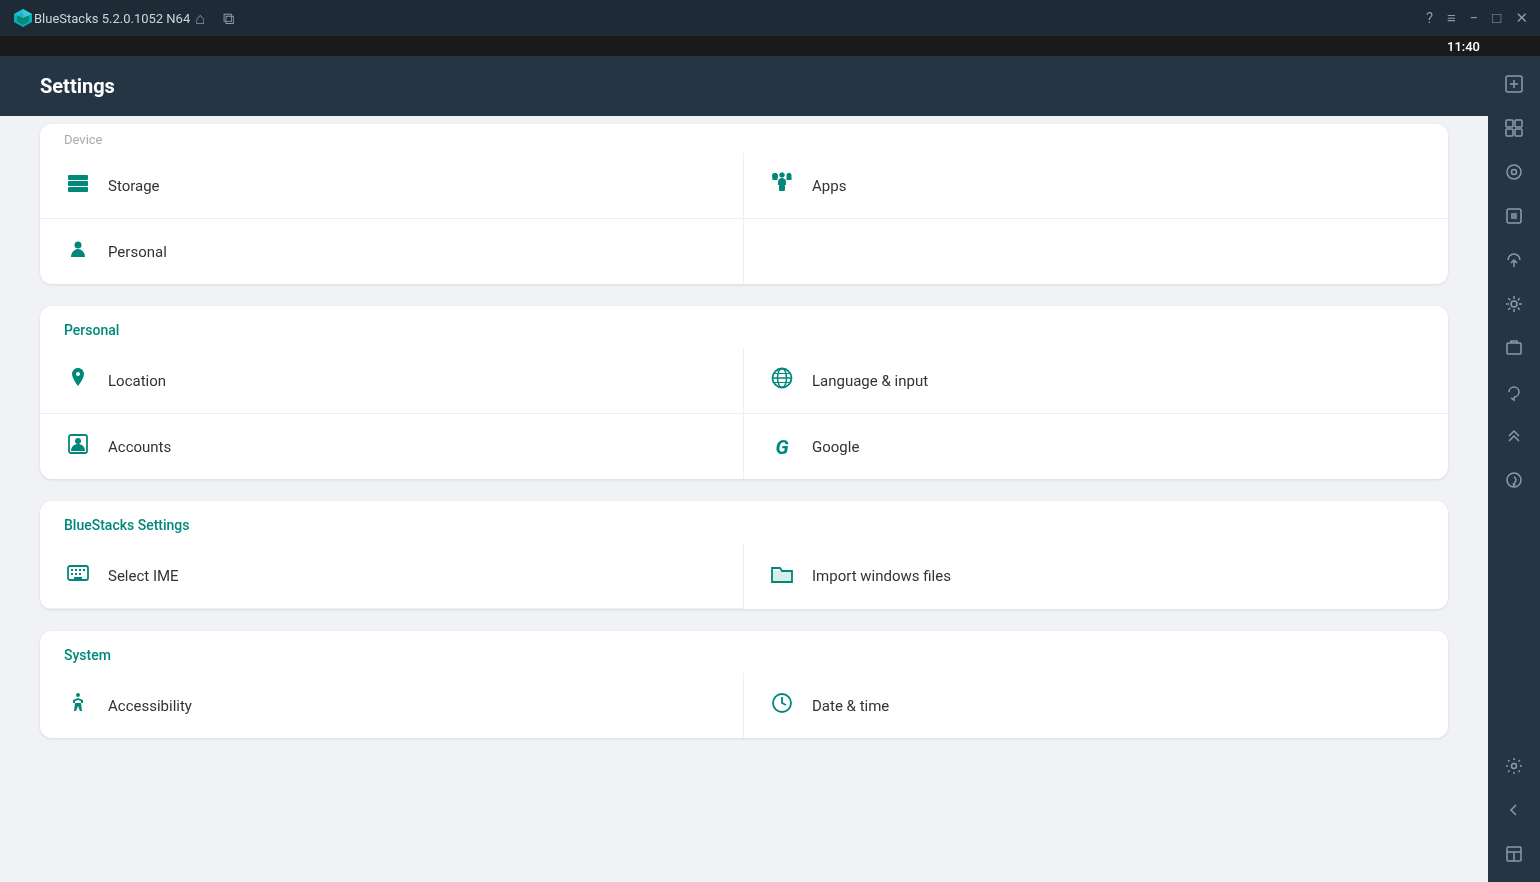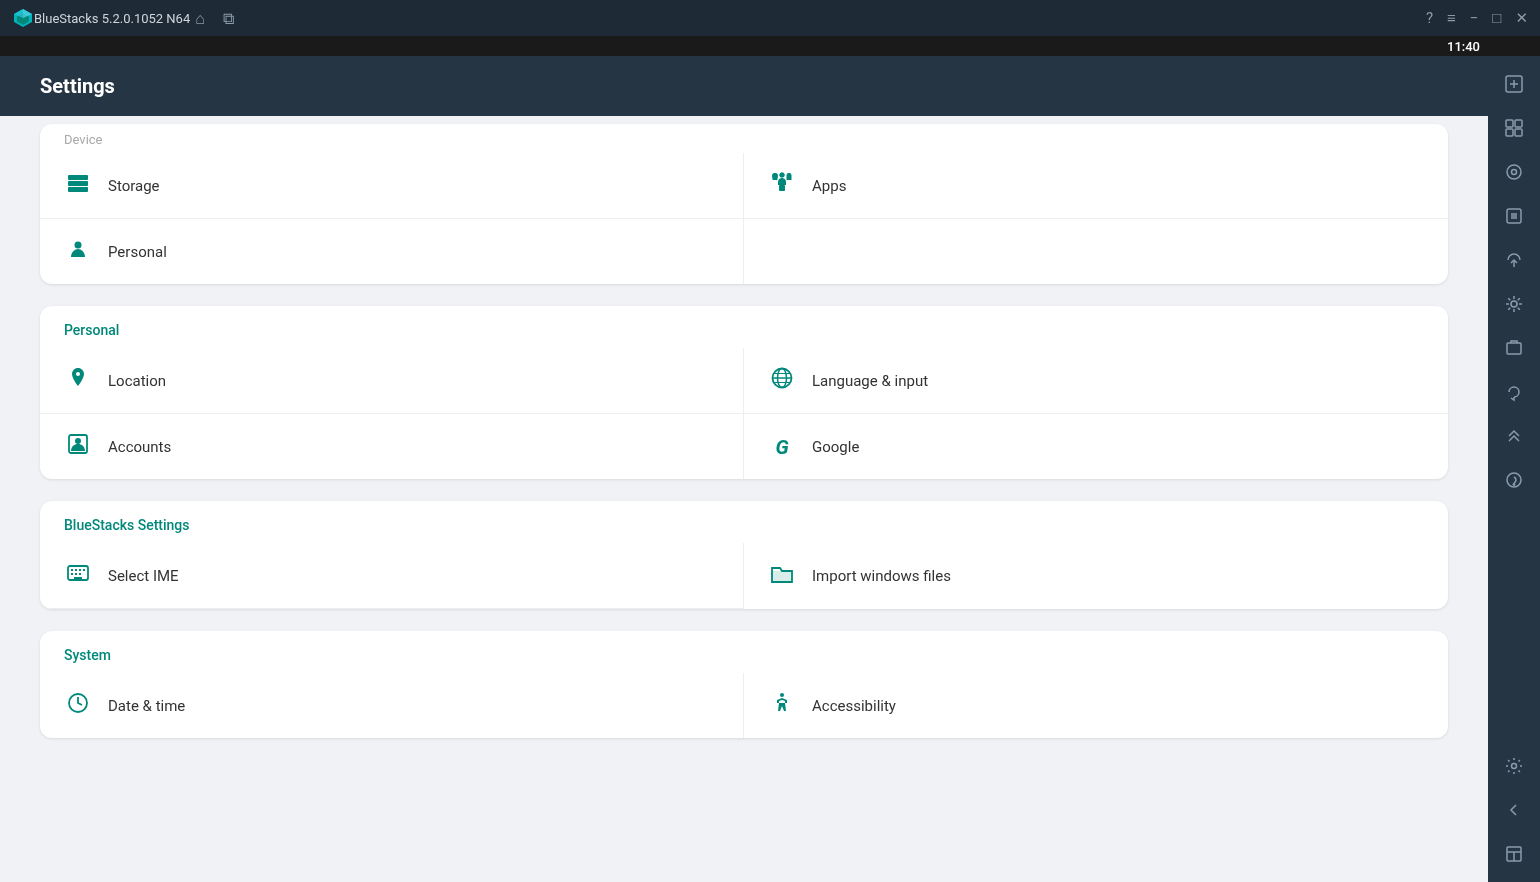--- a/index.html
+++ b/index.html
@@ -307,37 +307,37 @@
           </div>
         </div>
       </div>
 
       <div class="section-card">
         <div class="section-label">System</div>
         <div class="settings-grid">
 
           <div class="settings-item" style="border-bottom:none;">
             <span class="settings-item-icon">
+              <svg width="24" height="24" viewBox="0 0 24 24" fill="#00897b">
+                <circle cx="12" cy="4" r="2"></circle>
+                <path d="M12 7 L7 9 L7 12 L9 12 L9 10 L12 9 L15 10 L15 12 L17 12 L17 9 Z"></path>
+                <path d="M9 12 L8 20 L10 20 L12 15 L14 20 L16 20 L15 12Z"></path>
+              </svg>
+            </span>
+            <span class="settings-item-label">Accessibility</span>
+          </div>
+
+          <div class="settings-item" style="border-bottom:none;">
+            <span class="settings-item-icon">
               <svg width="24" height="24" viewBox="0 0 24 24" fill="none" stroke="#00897b" stroke-width="1.8">
                 <circle cx="12" cy="12" r="9"></circle>
                 <polyline points="12,6 12,12 16,14"></polyline>
               </svg>
             </span>
             <span class="settings-item-label">Date &amp; time</span>
-          </div>
-
-          <div class="settings-item" style="border-bottom:none;">
-            <span class="settings-item-icon">
-              <svg width="24" height="24" viewBox="0 0 24 24" fill="#00897b">
-                <circle cx="12" cy="4" r="2"></circle>
-                <path d="M12 7 L7 9 L7 12 L9 12 L9 10 L12 9 L15 10 L15 12 L17 12 L17 9 Z"></path>
-                <path d="M9 12 L8 20 L10 20 L12 15 L14 20 L16 20 L15 12Z"></path>
-              </svg>
-            </span>
-            <span class="settings-item-label">Accessibility</span>
           </div>
         </div>
       </div>
 
     </div>
   </div>
 
   <div class="right-sidebar">
     <div class="sidebar-icon">
       <svg width="20" height="20" viewBox="0 0 20 20" fill="none" stroke="#8a9baa" stroke-width="1.5">

